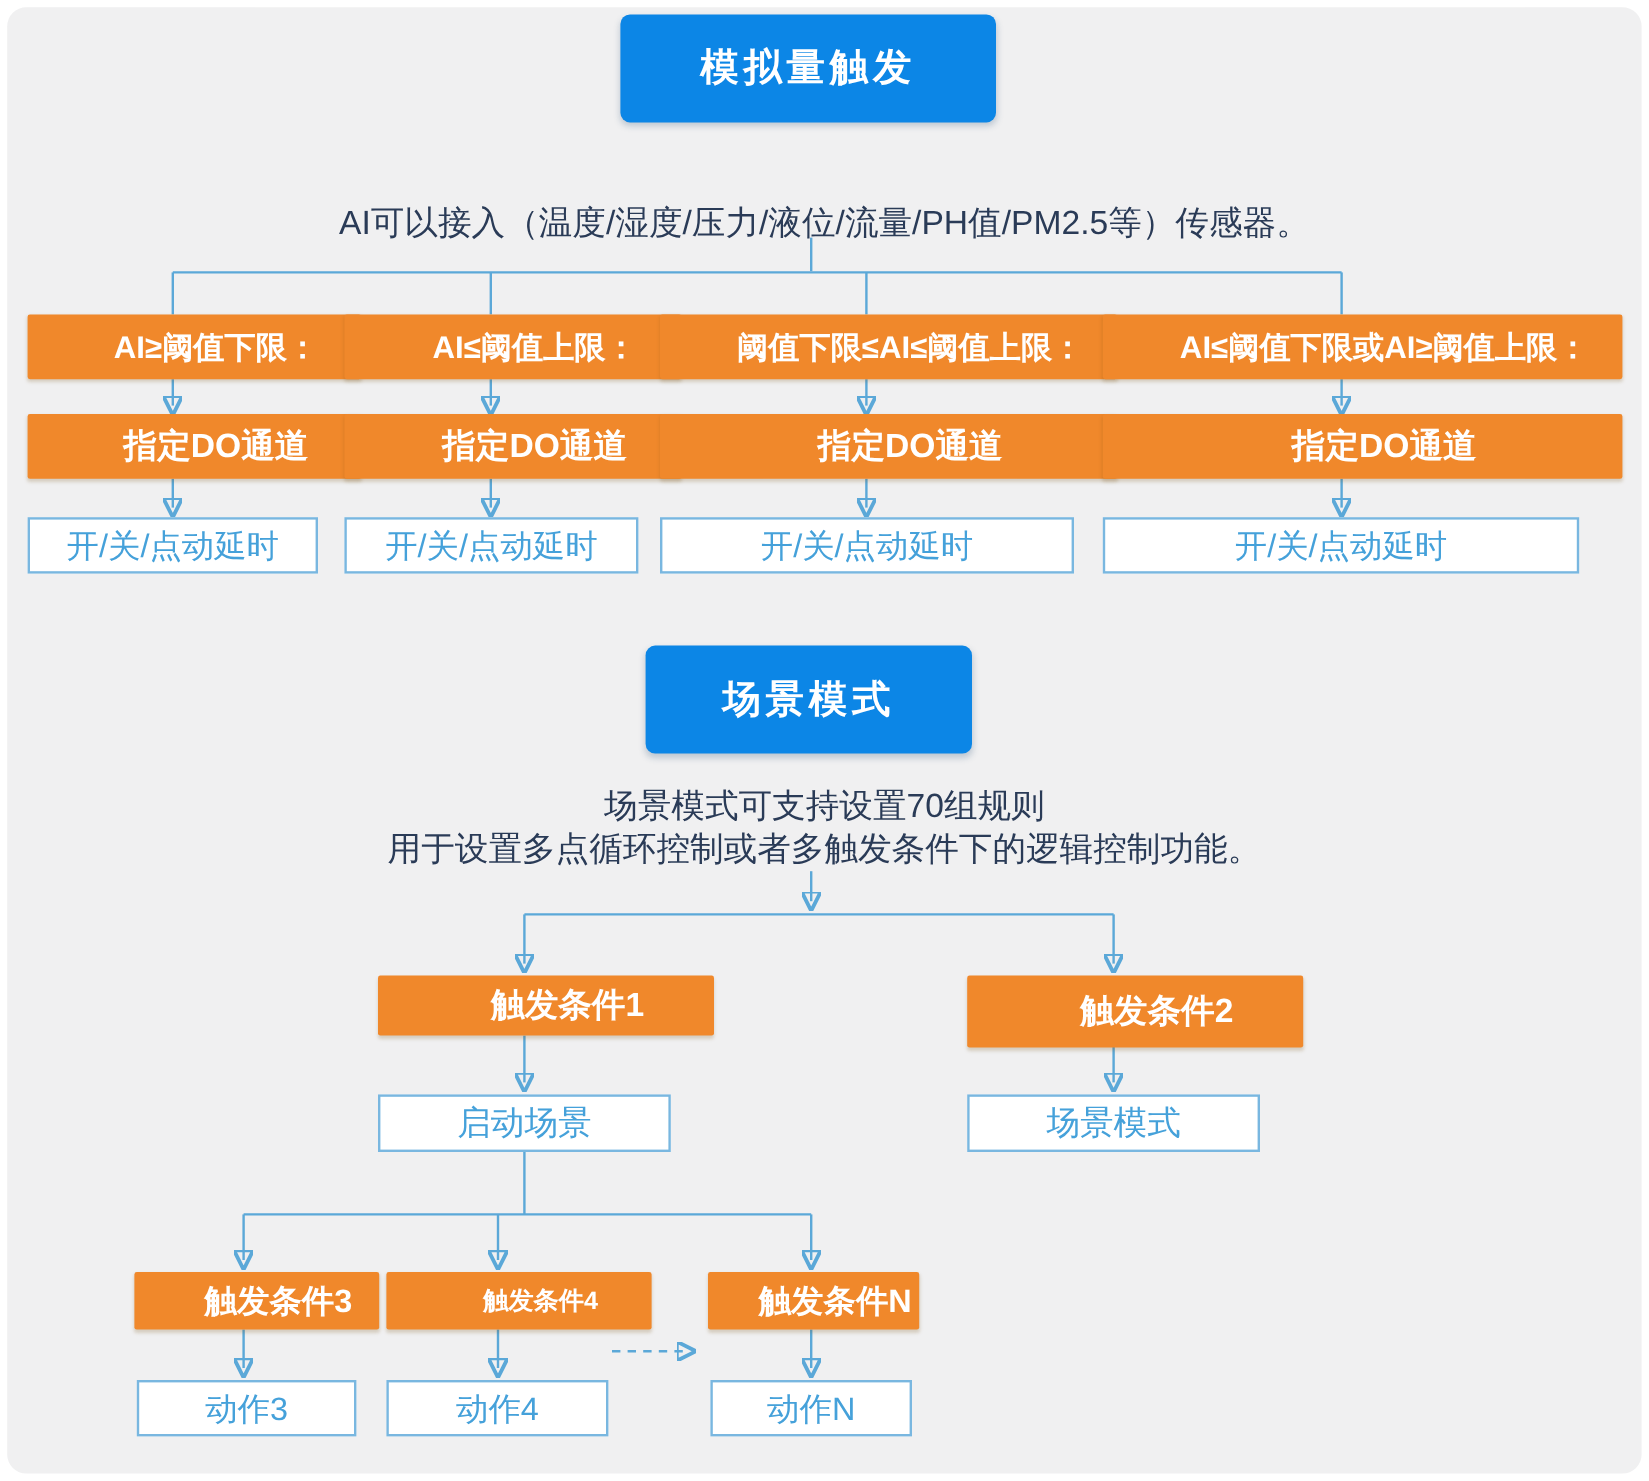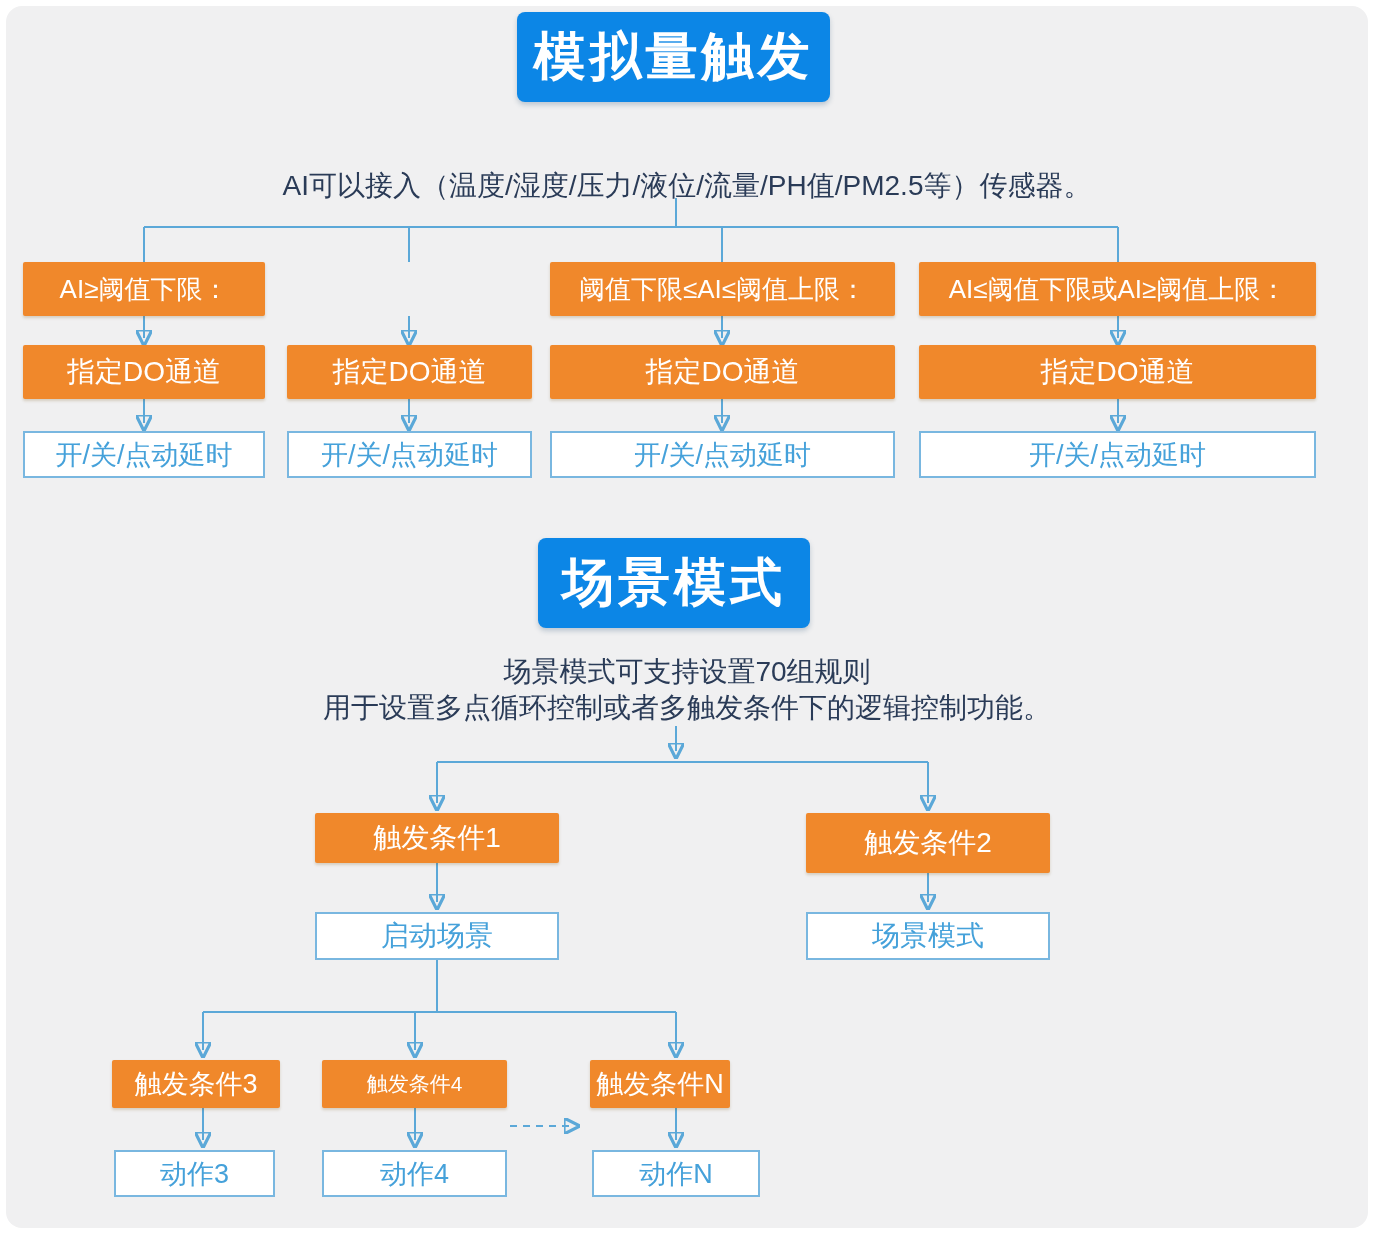--- a/index.html
+++ b/index.html
@@ -10,34 +10,35 @@
   .canvas{
     position:absolute;inset:6px;border-radius:16px;
     background:var(--canvas-bg,#f0f0f1);
   }
   .wires{position:absolute;left:0;top:0;width:1374px;height:1234px;}
   .wires path{stroke:var(--wire-blue,#5ba8d8);stroke-width:2;fill:none;}
   .wires path.dash{stroke-dasharray:7 6;}
   .hdr{
     position:absolute;display:flex;align-items:center;justify-content:center;
     background:var(--header-blue,#0c86e6);color:#ffffff;
-    font-size:52px;font-weight:700;letter-spacing:4px;
+    font-size:32px;font-weight:700;letter-spacing:4px;
     border-radius:8px;box-shadow:0 3px 5px rgba(40,80,120,.25);
     white-space:nowrap;
   }
   .sub{
     position:absolute;left:0;width:1374px;text-align:center;
     color:var(--subtitle-text,#2a3b57);font-size:28px;font-weight:500;
     white-space:nowrap;
   }
   .obox{
     position:absolute;display:flex;align-items:center;justify-content:center;
     background:var(--node-orange,#f0882b);color:var(--node-text,#ffffff);
-    font-weight:400;border-radius:2px;white-space:nowrap;
+    font-weight:700;border-radius:2px;white-space:nowrap;
     box-shadow:0 2px 3px rgba(120,80,20,.22);
+    padding-left:36px;
   }
   .wbox{
     position:absolute;display:flex;align-items:center;justify-content:center;
     background:var(--outline-bg,#ffffff);color:var(--outline-text,#45a1da);
     border:2px solid var(--outline-border,#79b7e0);border-radius:0;
     font-weight:500;white-space:nowrap;box-sizing:border-box;
   }
 </style>
 </head>
 <body>
@@ -85,20 +86,21 @@
       <path d="M415 1108 V1140" marker-end="url(#arw)"></path>
       <path d="M676 1108 V1140" marker-end="url(#arw)"></path>
       <path class="dash" d="M510 1126 H572" marker-end="url(#arw)"></path>
     </g>
   </svg>
 
   <div class="hdr" style="left:517px;top:12px;width:313px;height:90px">模拟量触发</div>
   <div class="sub" style="top:167px">AI可以接入（温度/湿度/压力/液位/流量/PH值/PM2.5等）传感器。</div>
 
   <div class="obox" style="left:23px;top:262px;width:242px;height:54px;font-size:26px">AI≥阈值下限：</div>
+  <div class="obox" style="left:287px;top:262px;width:245px;height:54px;font-size:26px">AI≤阈值上限：</div>
   <div class="obox" style="left:550px;top:262px;width:345px;height:54px;font-size:26px">阈值下限≤AI≤阈值上限：</div>
   <div class="obox" style="left:919px;top:262px;width:397px;height:54px;font-size:26px">AI≤阈值下限或AI≥阈值上限：</div>
 
   <div class="obox" style="left:23px;top:345px;width:242px;height:54px;font-size:28px">指定DO通道</div>
   <div class="obox" style="left:287px;top:345px;width:245px;height:54px;font-size:28px">指定DO通道</div>
   <div class="obox" style="left:550px;top:345px;width:345px;height:54px;font-size:28px">指定DO通道</div>
   <div class="obox" style="left:919px;top:345px;width:397px;height:54px;font-size:28px">指定DO通道</div>
 
   <div class="wbox" style="left:23px;top:431px;width:242px;height:47px;font-size:27px">开/关/点动延时</div>
   <div class="wbox" style="left:287px;top:431px;width:245px;height:47px;font-size:27px">开/关/点动延时</div>
@@ -112,16 +114,16 @@
   <div class="obox" style="left:315px;top:813px;width:244px;height:50px;font-size:28px">触发条件1</div>
   <div class="obox" style="left:806px;top:813px;width:244px;height:60px;font-size:28px">触发条件2</div>
 
   <div class="wbox" style="left:315px;top:912px;width:244px;height:48px;font-size:28px">启动场景</div>
   <div class="wbox" style="left:806px;top:912px;width:244px;height:48px;font-size:28px">场景模式</div>
 
   <div class="obox" style="left:112px;top:1060px;width:168px;height:48px;font-size:27px">触发条件3</div>
   <div class="obox" style="left:322px;top:1060px;width:185px;height:48px;font-size:21px">触发条件4</div>
   <div class="obox" style="left:590px;top:1060px;width:140px;height:48px;font-size:27px">触发条件N</div>
 
-  <div class="wbox" style="left:114px;top:1150px;width:161px;height:47px;font-size:27px">动作3</div>
+  <div class="wbox" style="left:114px;top:1150px;width:183px;height:47px;font-size:27px">动作3</div>
   <div class="wbox" style="left:322px;top:1150px;width:185px;height:47px;font-size:27px">动作4</div>
   <div class="wbox" style="left:592px;top:1150px;width:168px;height:47px;font-size:27px">动作N</div>
 </div>
 
 </body></html>

